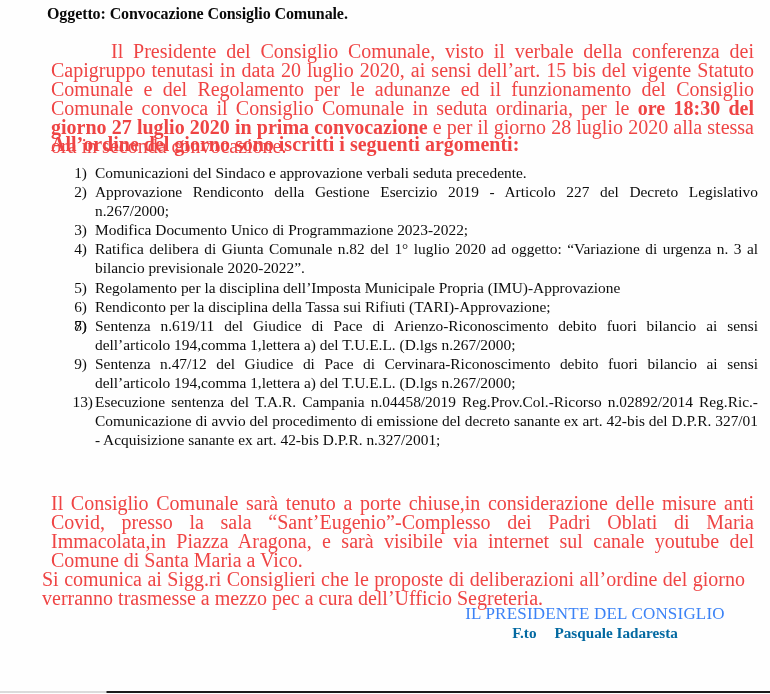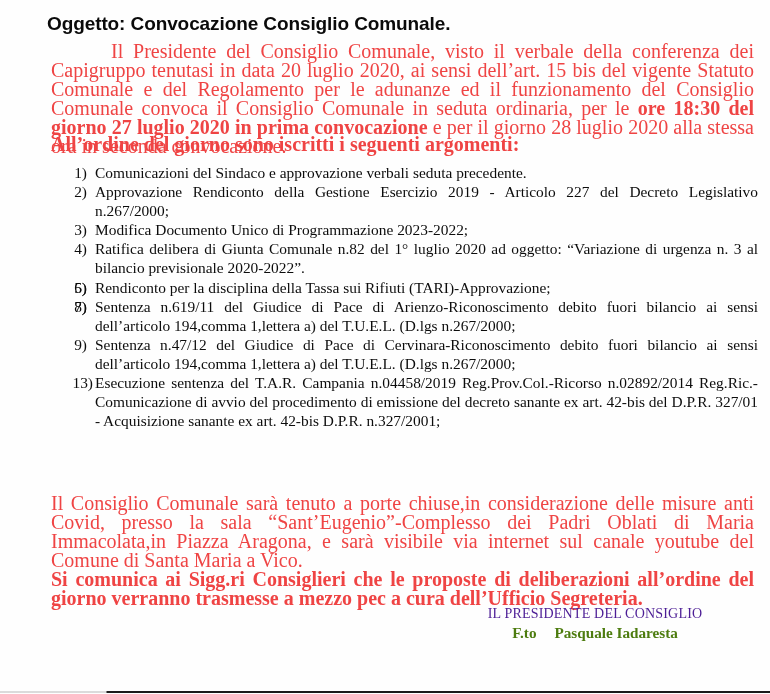--- a/index.html
+++ b/index.html
@@ -19,24 +19,24 @@
     position: relative;
     width: 770px;
     height: 694px;
     box-sizing: border-box;
     padding: 0;
   }
 
   .subject {
     position: absolute;
     left: 47px;
-    top: 13px;
-    font-family: Liberation Sans, sans-serif;
+    top: 5px;
+    font-family: Liberation Serif, serif;
     font-weight: bold;
-    font-size: 19px;
+    font-size: 16px;
     letter-spacing: -0.1px;
     color: #0a0a0a;
     white-space: nowrap;
   }
 
   p.para {
     margin: 4px;
     text-align: justify;
     text-justify: inter-word;
     font-size: 20px;
@@ -101,44 +101,43 @@
   }
 
   .closing-1 {
     position: absolute;
     left: 47px;
     top: 490px;
     width: 711px;
   }
   .closing-2 {
     position: absolute;
-    left: 47px;
+    left: 38px;
     top: 566px;
     width: 711px;
-    font-weight: bold;
   }
 
   .signature {
     position: absolute;
     left: 420px;
     top: 604px;
     width: 350px;
     text-align: center;
   }
   .signature .sig-title {
-    font-size: 14px;
+    font-size: 17px;
     line-height: 19px;
     letter-spacing: 0.2px;
-    color: #4c1d95;
+    color: #3b82f6;
   }
   .signature .sig-name {
     font-size: 15.2px;
     line-height: 19px;
     font-weight: bold;
-    color: #4d7c0f;
+    color: #0369a1;
   }
   .signature .sig-name .fto {
     margin-right: 18px;
   }
 
   .scan-line {
     position: absolute;
     left: 0;
     bottom: 1px;
     width: 770px;
@@ -163,21 +162,21 @@
 
   <div class="agenda-lead">
     <p class="para">All’ordine del giorno sono iscritti i seguenti argomenti:</p>
   </div>
 
   <ol class="agenda">
     <li><span class="marker">1)</span><span>Comunicazioni del Sindaco e approvazione verbali seduta precedente.</span></li>
     <li><span class="marker">2)</span><span>Approvazione Rendiconto della Gestione Esercizio 2019 - Articolo 227 del Decreto Legislativo n.267/2000;</span></li>
     <li><span class="marker">3)</span><span>Modifica Documento Unico di Programmazione 2023-2022;</span></li>
     <li><span class="marker">4)</span><span>Ratifica delibera di Giunta Comunale n.82 del 1° luglio 2020 ad oggetto: “Variazione di urgenza n. 3 al bilancio previsionale 2020-2022”.</span></li>
-    <li><span class="marker">5)</span></li>
+    <li><span class="marker">5)</span><span>Regolamento per la disciplina dell’Imposta Municipale Propria (IMU)-Approvazione</span></li>
     <li><span class="marker">6)</span><span>Rendiconto per la disciplina della Tassa sui Rifiuti (TARI)-Approvazione;</span></li>
     <li><span class="marker">7)</span></li>
     <li><span class="marker">8)</span><span>Sentenza n.619/11 del Giudice di Pace di Arienzo-Riconoscimento debito fuori bilancio ai sensi dell’articolo 194,comma 1,lettera a) del T.U.E.L. (D.lgs n.267/2000;</span></li>
     <li><span class="marker">9)</span><span>Sentenza n.47/12 del Giudice di Pace di Cervinara-Riconoscimento debito fuori bilancio ai sensi dell’articolo 194,comma 1,lettera a) del T.U.E.L. (D.lgs n.267/2000;</span></li>
     <li class="wide-marker"><span class="marker">13)</span><span>Esecuzione sentenza del T.A.R. Campania n.04458/2019 Reg.Prov.Col.-Ricorso n.02892/2014 Reg.Ric.- Comunicazione di avvio del procedimento di emissione del decreto sanante ex art. 42-bis del D.P.R. 327/01 - Acquisizione sanante ex art. 42-bis D.P.R. n.327/2001;</span></li>
   </ol>
 
   <div class="closing-1">
     <p class="para">Il Consiglio Comunale sarà tenuto a porte chiuse,in considerazione delle misure anti Covid, presso la sala “Sant’Eugenio”-Complesso dei Padri Oblati di Maria Immacolata,in Piazza Aragona,  e sarà visibile via internet sul canale youtube del Comune di Santa Maria a Vico.</p>
   </div>

